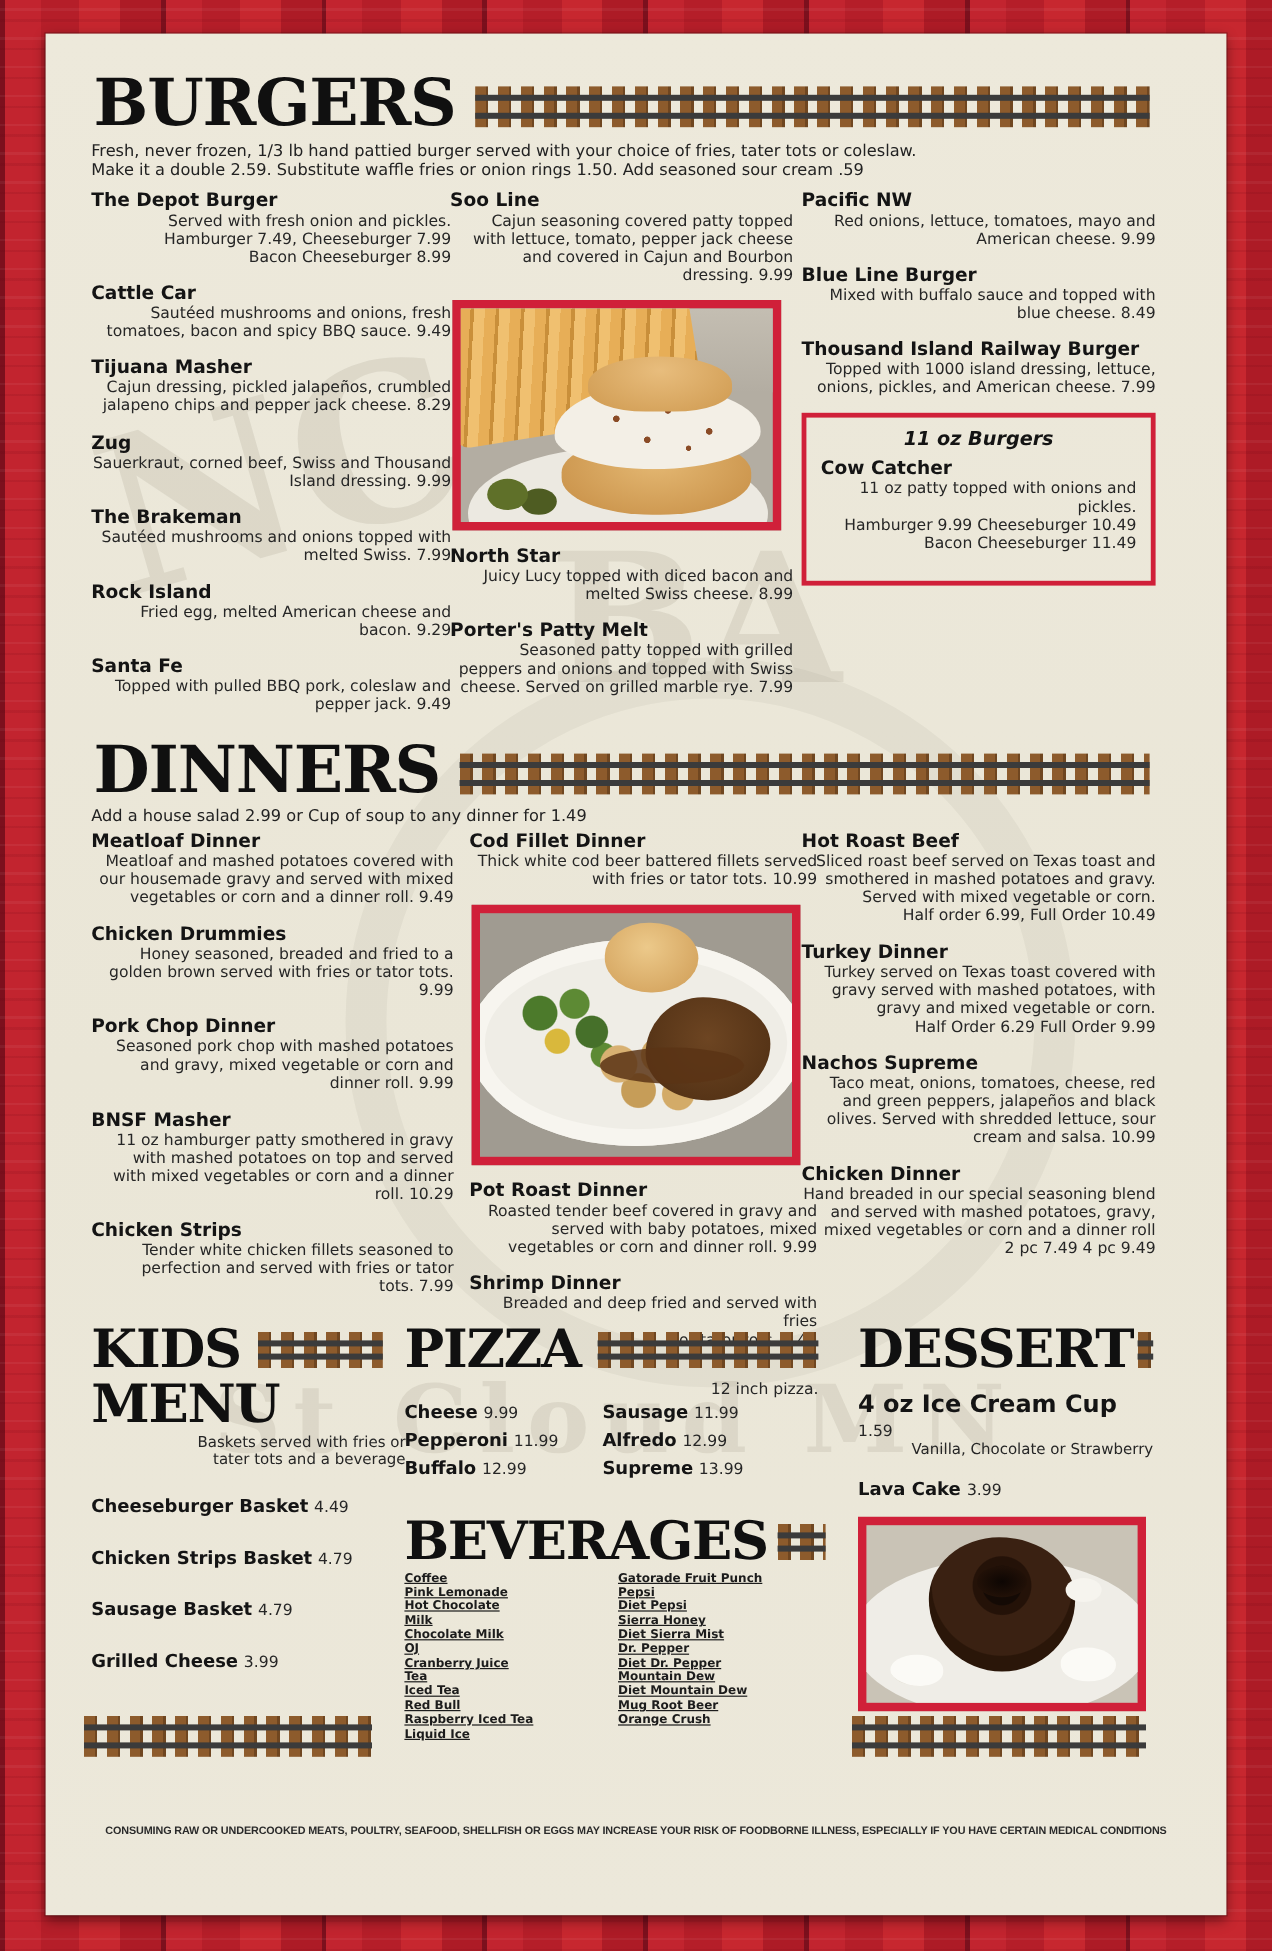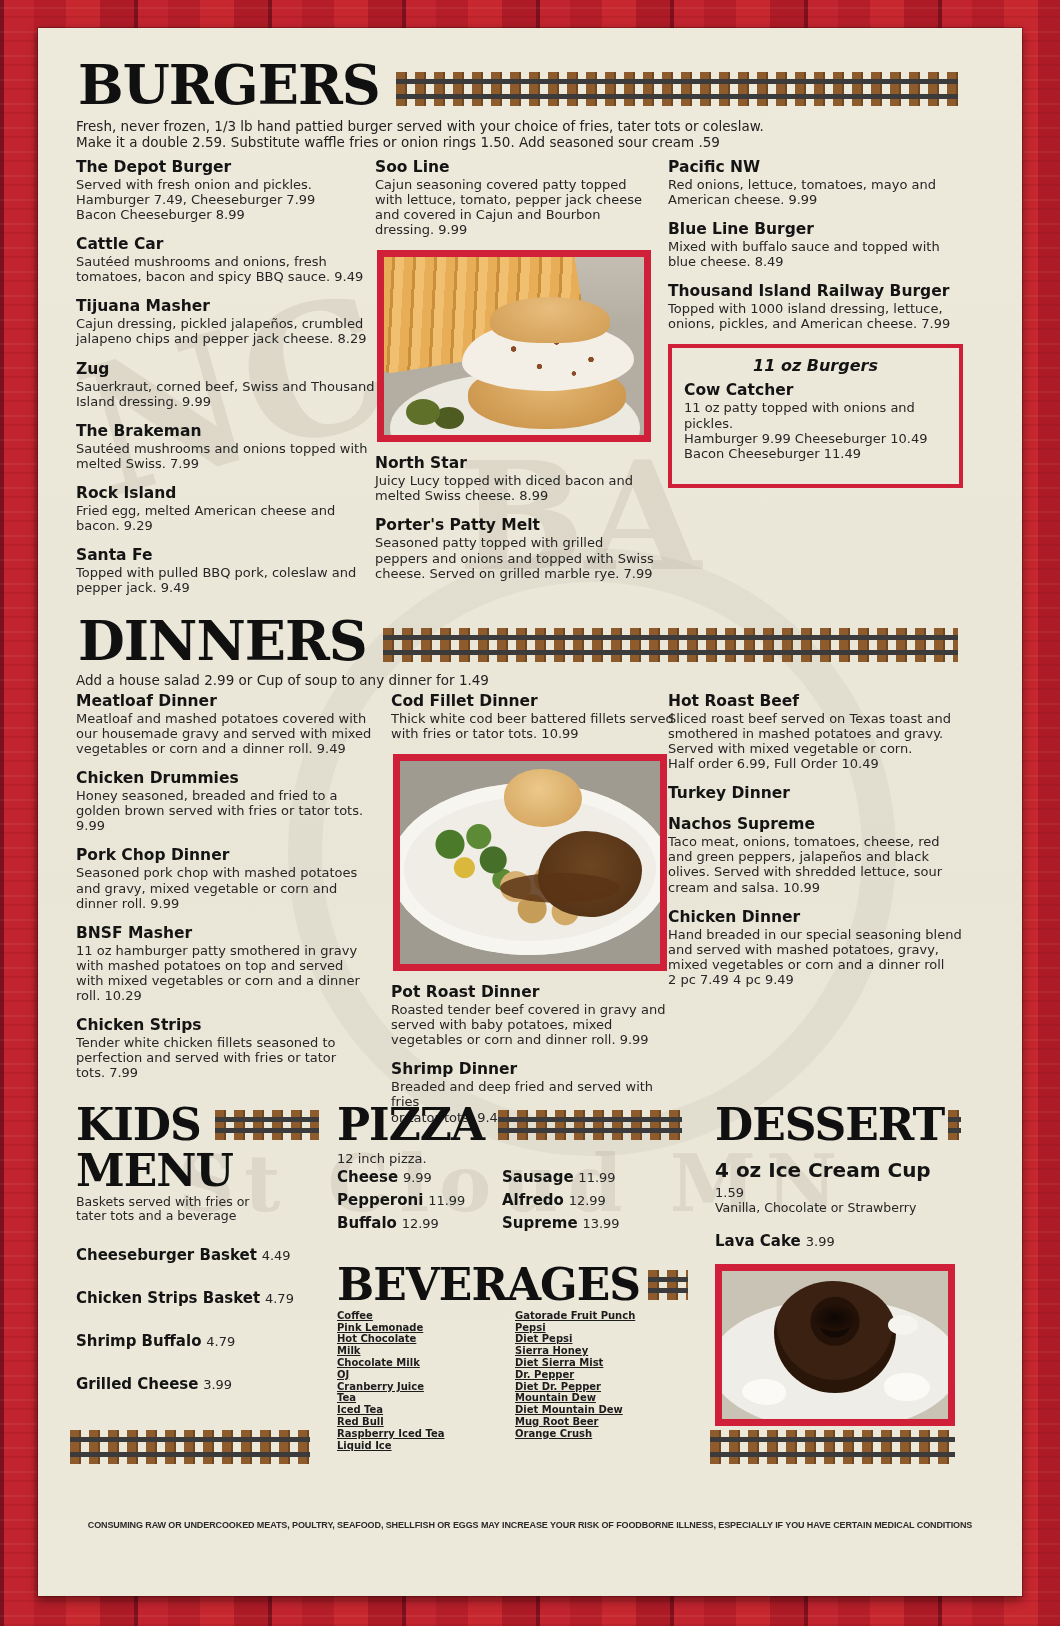--- a/index.html
+++ b/index.html
@@ -27,21 +27,21 @@
   .track{position:relative;height:34px;background:repeating-linear-gradient(90deg,#8d5b2c 0 9px,#6f4620 9px 11px,rgba(0,0,0,0) 11px 19px);}
   .track::before,.track::after{content:"";position:absolute;left:0;right:0;height:5px;background:#3b3b3b;}
   .track::before{top:7px;}
   .track::after{bottom:7px;}
   .flex1{flex:1;}
   
   .intro{position:absolute;font-size:13.5px;color:#222;line-height:1.2;white-space:pre-line;}
   .col{position:absolute;}
   .item{margin-bottom:13px;}
   .iname{font-weight:bold;font-size:15.5px;color:#141414;margin-bottom:1px;}
-  .idesc{font-size:13px;color:#262626;line-height:1.16;white-space:pre-line;}
+  .idesc{font-size:13px;color:#262626;line-height:1.16;white-space:pre-line;text-align:right;}
   
   .photo{position:relative;border:7px solid #d02039;overflow:hidden;background:#b3ada2;}
   .photo *{position:absolute;}
   
   .special-box{border:4px solid #d02039;padding:8px 12px 10px 12px;margin-top:2px;}
   .special-title{text-align:center;font-weight:bold;font-style:italic;font-size:16px;color:#141414;margin-bottom:6px;}
   
   .kitem{font-size:15px;margin-bottom:25px;white-space:nowrap;}
   .kname{font-weight:bold;color:#141414;}
   .kprice{font-size:13px;color:#262626;}
@@ -234,20 +234,24 @@
   <div class="col" style="left:630px;top:664px;width:295px;">
     <div class="item">
       <div class="iname">Hot Roast Beef</div>
       <div class="idesc">Sliced roast beef served on Texas toast and
 smothered in mashed potatoes and gravy.
 Served with mixed vegetable or corn.
 Half order 6.99,  Full Order 10.49</div>
     </div>
     <div class="item">
       <div class="iname">Turkey Dinner</div>
+      <div class="idesc">Turkey served on Texas toast covered with
+gravy served with mashed potatoes, with
+gravy and mixed vegetable or corn.
+Half Order 6.29  Full Order 9.99</div>
     </div>
     <div class="item">
       <div class="iname">Nachos Supreme</div>
       <div class="idesc">Taco meat, onions, tomatoes, cheese, red
 and green peppers, jalapeños and black
 olives. Served with shredded lettuce, sour
 cream and salsa. 10.99</div>
     </div>
     <div class="item">
       <div class="iname">Chicken Dinner</div>
@@ -262,21 +266,21 @@
     <div style="display:flex;align-items:center;">
       <div class="hdr hdr-small">KIDS</div>
       <div class="track" style="width:104px;height:30px;margin-left:14px;"></div>
     </div>
     <div class="hdr hdr-small" style="margin-top:4px;">MENU</div>
     <div class="idesc" style="font-size:12.5px;margin-top:3px;">Baskets served with fries or
 tater tots and a beverage</div>
     <div style="margin-top:22px;">
       <div class="kitem"><span class="kname">Cheeseburger Basket</span> <span class="kprice">4.49</span></div>
       <div class="kitem"><span class="kname">Chicken Strips Basket</span> <span class="kprice">4.79</span></div>
-      <div class="kitem"><span class="kname">Shrimp Buffalo</span> <span class="kprice">4.79</span></div>
+      <div class="kitem"><span class="kname">Sausage Basket</span> <span class="kprice">4.79</span></div>
       <div class="kitem"><span class="kname">Grilled Cheese</span> <span class="kprice">3.99</span></div>
     </div>
   </div>
 
   <div class="col" style="left:299px;top:1076px;width:345px;">
     <div style="display:flex;align-items:center;">
       <div class="hdr hdr-small">PIZZA</div>
       <div class="track flex1" style="height:30px;margin-left:14px;"></div>
     </div>
     <div class="idesc" style="font-size:13px;margin-top:5px;">12 inch pizza.</div>

